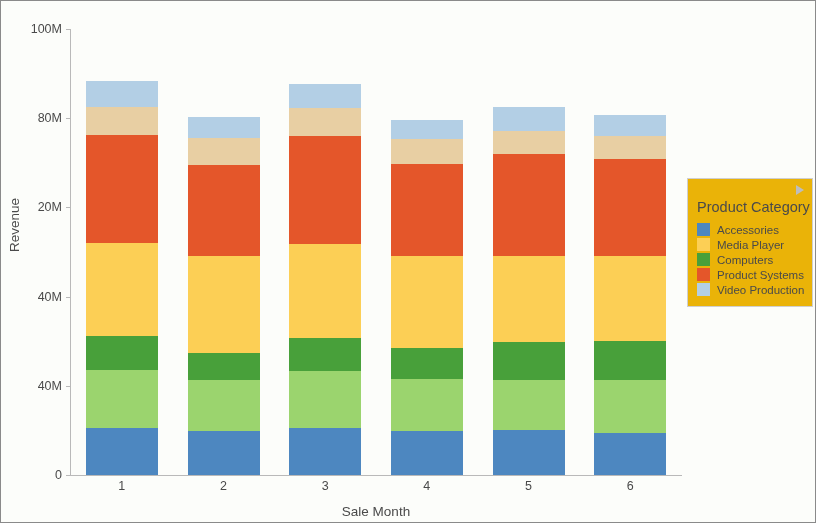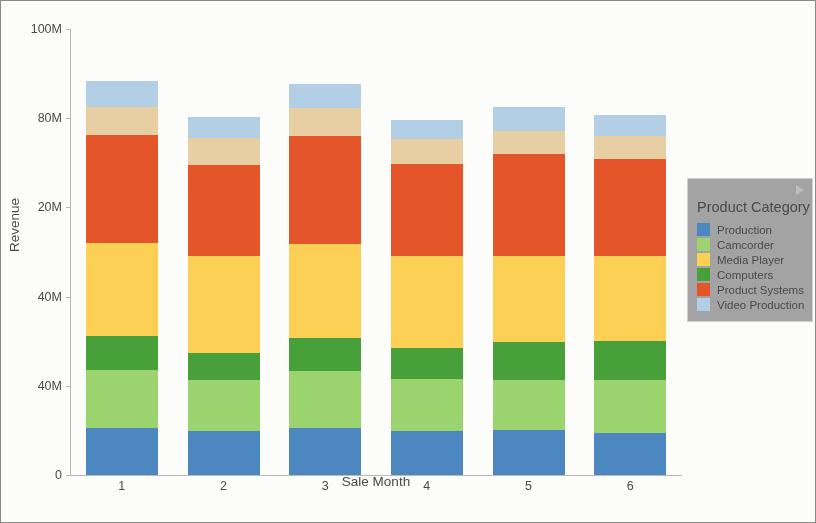--- a/index.html
+++ b/index.html
@@ -84,21 +84,21 @@
   .xtick {
     position: absolute;
     top: 478px;
     transform: translateX(-50%);
     font-size: 12.5px;
     color: #4a4a4a;
   }
   .xlabel {
     position: absolute;
     left: 70px;
-    top: 473px;
+    top: 503px;
     width: 610px;
     text-align: center;
     font-size: 13.5px;
     color: #4a4a4a;
   }
 
   
   .bar-col {
     position: absolute;
     bottom: 0;
@@ -108,21 +108,21 @@
     left: 0;
     width: 100%;
   }
 
   
   .legend {
     position: absolute;
     left: 686px;
     top: 177px;
     width: 126px;
-    background: #a3a3a3;
+    background: #eab308;
     border: 1px solid #cfcfcf;
     box-sizing: border-box;
     padding: 6px 0 9px 0;
   }
   .legend-collapse {
     position: absolute;
     right: 8px;
     top: 6px;
     width: 0;
     height: 0;
@@ -256,25 +256,21 @@
     </div>
 
   <div class="xlabel">Sale Month</div>
 
   <div class="legend">
     <div class="legend-collapse"></div>
     <div class="legend-title">Product Category</div>
     <div id="legend-items">
         <div class="legend-item">
           <span class="legend-swatch" style="background: rgb(77, 135, 192);"></span>
-          <span class="legend-label">Production</span>
-        </div>
-        <div class="legend-item">
-          <span class="legend-swatch" style="background: rgb(155, 212, 110);"></span>
-          <span class="legend-label">Camcorder</span>
+          <span class="legend-label">Accessories</span>
         </div>
         <div class="legend-item">
           <span class="legend-swatch" style="background: rgb(252, 207, 85);"></span>
           <span class="legend-label">Media Player</span>
         </div>
         <div class="legend-item">
           <span class="legend-swatch" style="background: rgb(72, 160, 58);"></span>
           <span class="legend-label">Computers</span>
         </div>
         <div class="legend-item">

